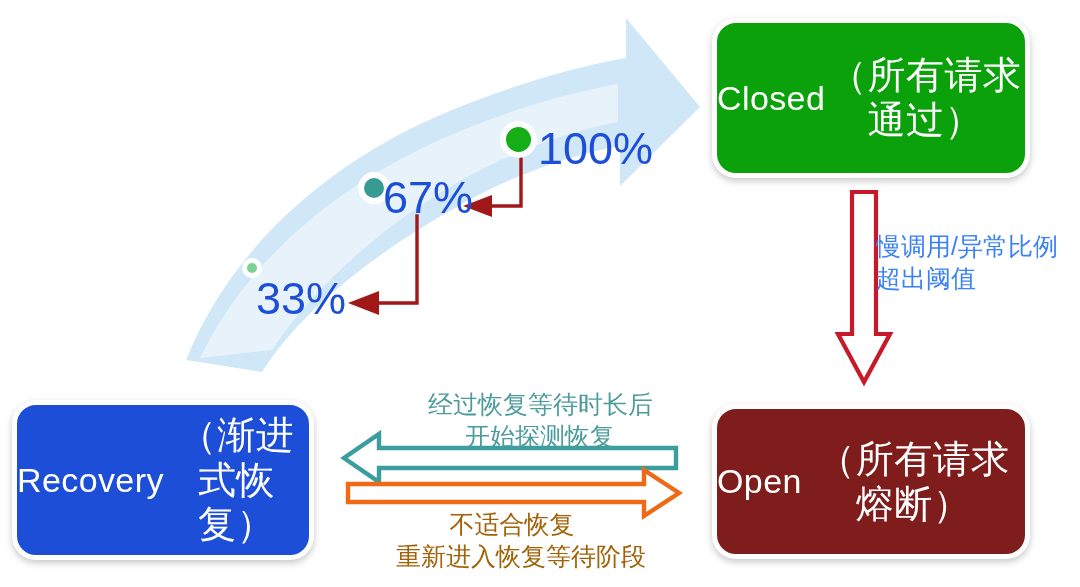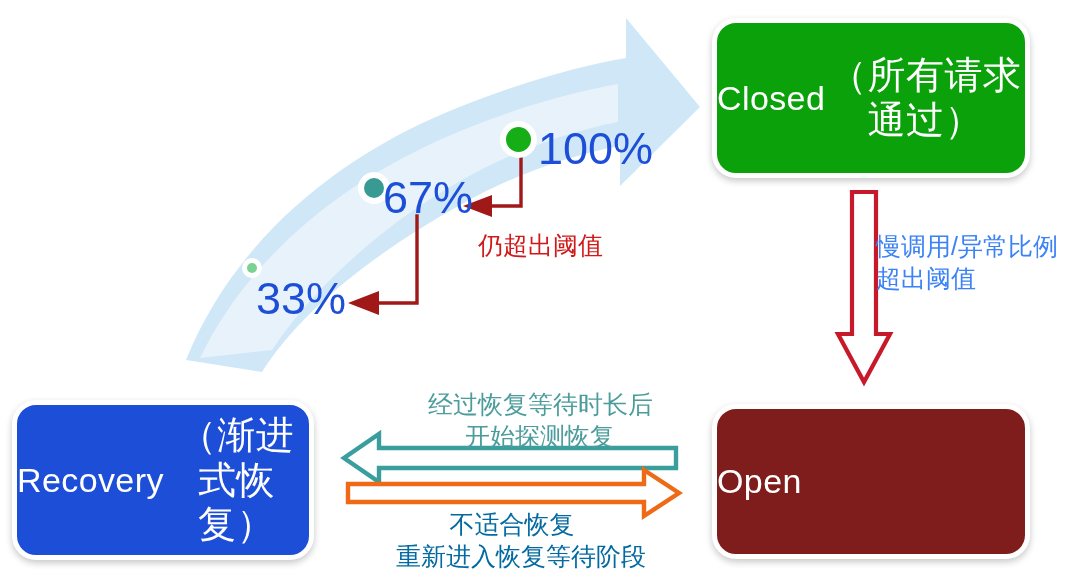--- a/index.html
+++ b/index.html
@@ -132,21 +132,21 @@
     width: 224px;
     color: #4d9c9c;
     font-size: 25px;
     text-align: center;
     margin-left: 28px;
   }
   #anno-refail {
     left: 396px;
     top: 508px;
     width: 232px;
-    color: #0369a1;
+    color: #a16207;
     font-size: 25px;
     text-align: center;
   }
 </style>
 </head>
 <body>
 
 <div id="canvas">
 
   <svg class="layer-svg" viewBox="0 0 1080 587" xmlns="http://www.w3.org/2000/svg">
@@ -221,21 +221,20 @@
 
   <div class="stage-dot" id="dot-100"></div>
   <div class="stage-dot" id="dot-67"></div>
   <div class="stage-dot" id="dot-33"></div>
 
   <div class="pct-label" id="pct-100">100%</div>
   <div class="pct-label" id="pct-67">67%</div>
   <div class="pct-label" id="pct-33">33%</div>
 
   <div class="cn-anno" id="anno-demote">
-    <div>仍超出阈值</div>
   </div>
 
   <div class="cn-anno" id="anno-trip">
     <div>慢调用/异常比例</div>
     <div>超出阈值</div>
   </div>
 
   <div class="cn-anno" id="anno-probe">
     <div>经过恢复等待时长后</div>
     <div>开始探测恢复</div>
@@ -246,20 +245,21 @@
     <div>重新进入恢复等待阶段</div>
   </div>
 
   <div class="state-box" id="box-closed">
     <div class="line-en">Closed</div>
     <div class="line-cn">（所有请求通过）</div>
   </div>
 
   <div class="state-box" id="box-open">
     <div class="line-en">Open</div>
+    <div class="line-cn">（所有请求熔断）</div>
   </div>
 
   <div class="state-box" id="box-recovery">
     <div class="line-en">Recovery</div>
     <div class="line-cn">（渐进式恢复）</div>
   </div>
 
 </div>
 
 </body></html>

